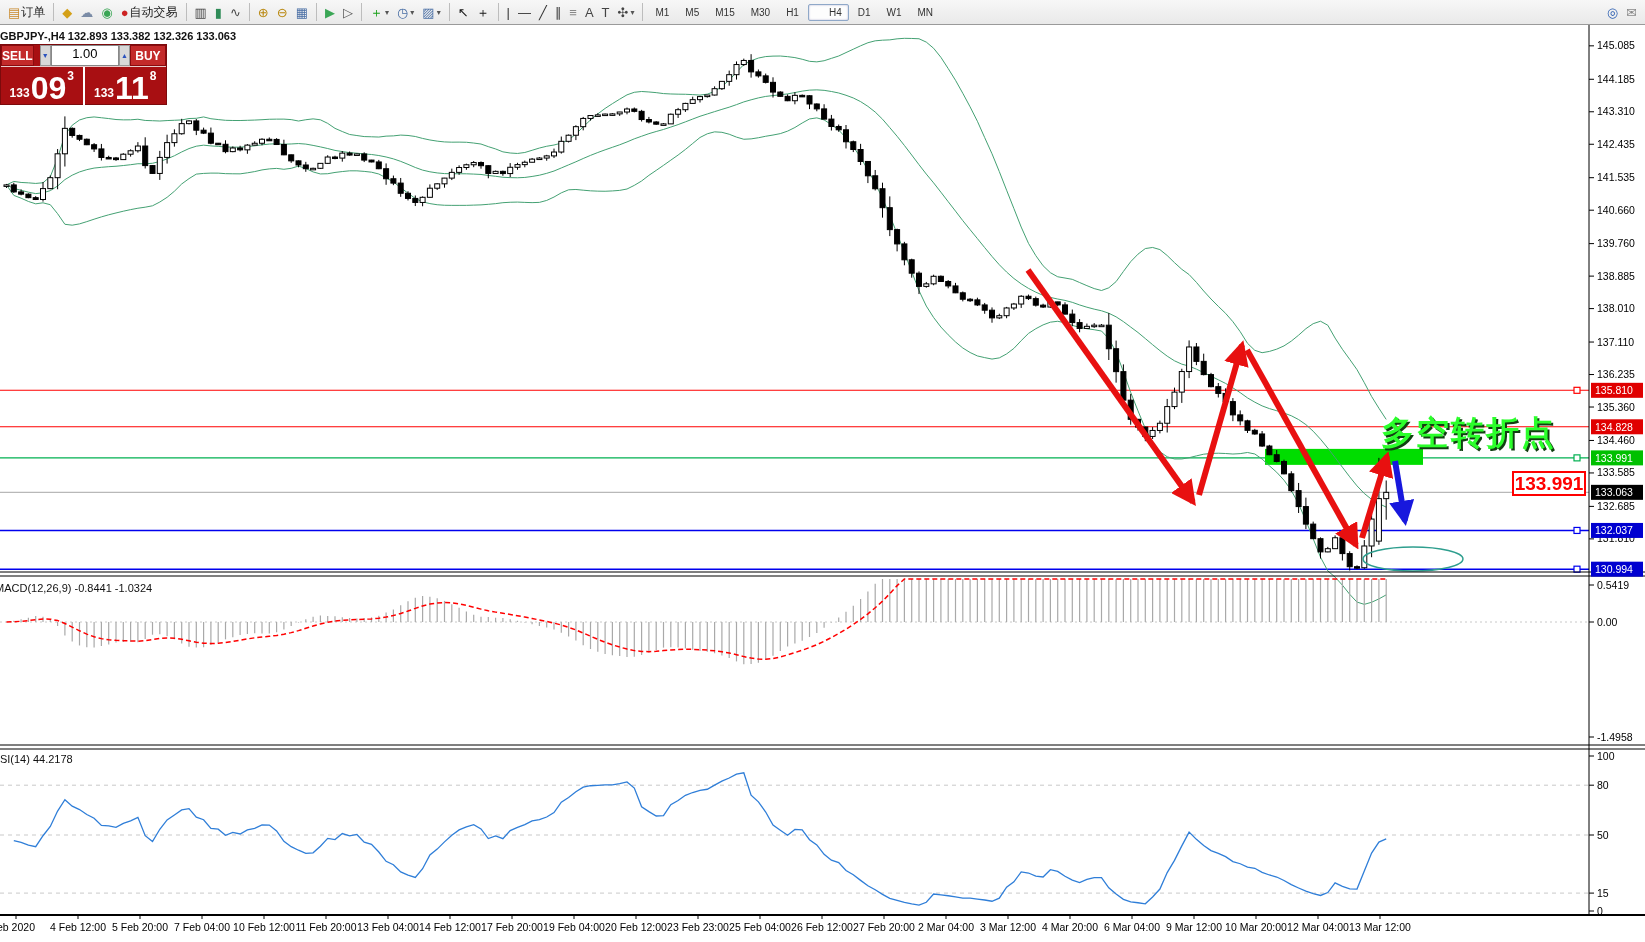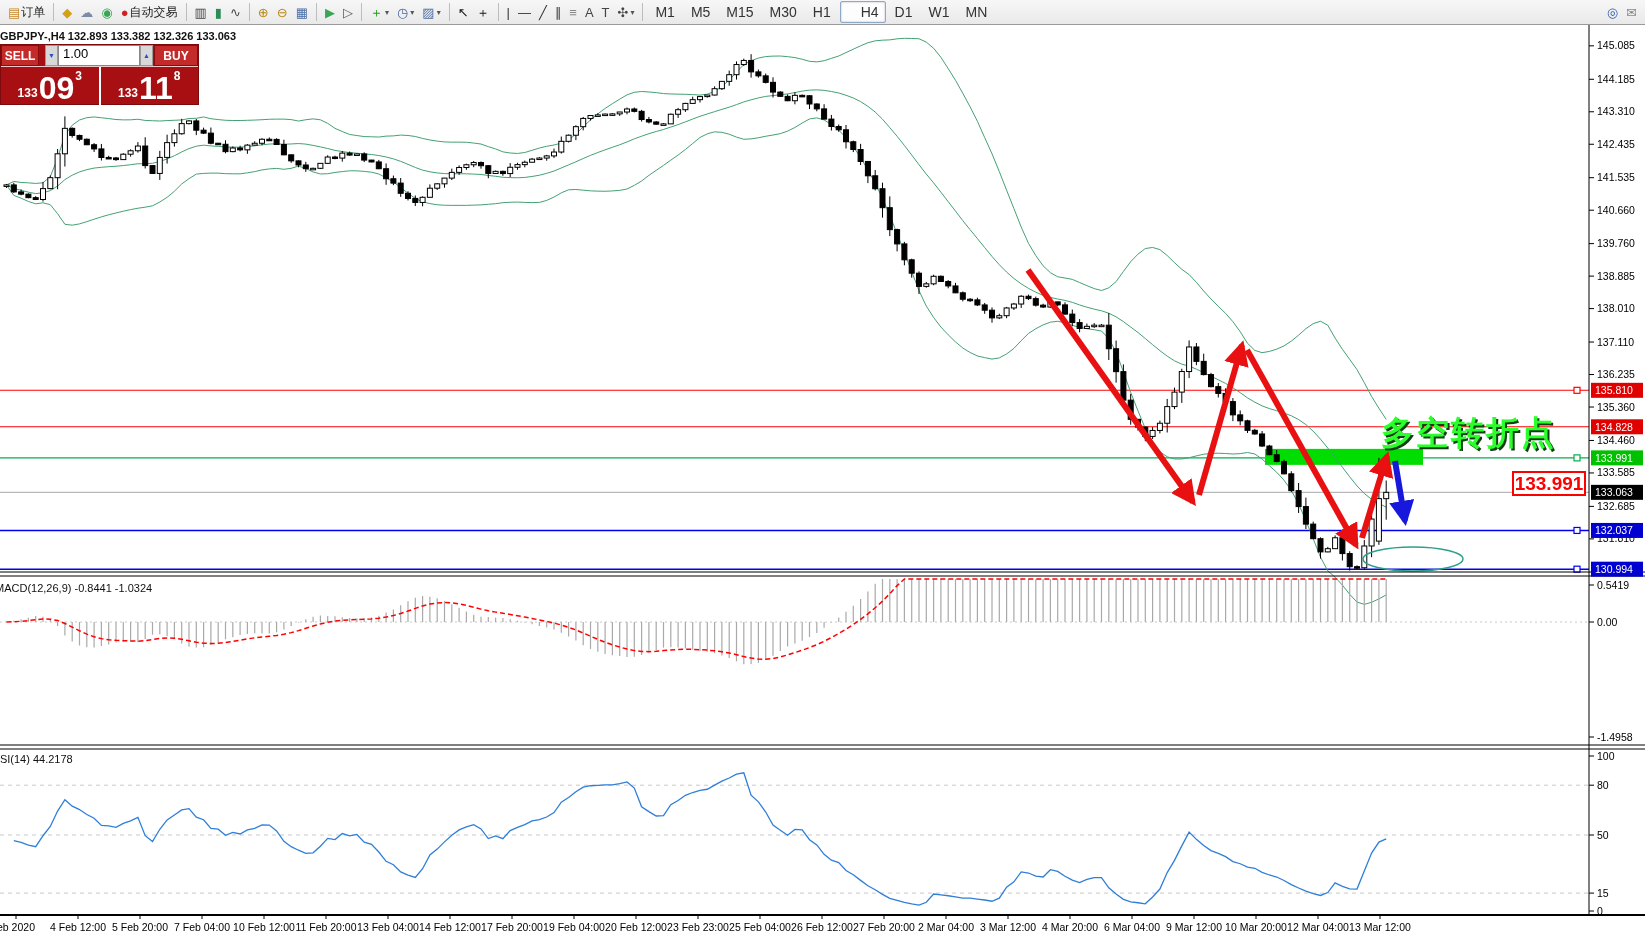--- a/index.html
+++ b/index.html
@@ -9,38 +9,38 @@
   .toolbar{position:absolute;left:0;top:0;width:1645px;height:25px;
     background:linear-gradient(#f7f7f7,#e9e9e9);border-bottom:1px solid #9a9a9a;
     display:flex;align-items:center;font-size:12px;color:#333;box-sizing:border-box;padding:0 4px;}
   .tb-item{display:flex;align-items:center;height:21px;padding:0 4px;border-radius:2px;cursor:default;
     white-space:nowrap;}
   .tb-glyph{font-size:13px;line-height:13px;}
   .tb-label{margin-left:1px;color:#222;}
   .tb-dd{font-size:8px;color:#555;margin-left:2px;}
   .tb-sep{width:1px;height:18px;background:#bdbdbd;margin:0 4px;}
   .tb-spacer{flex:1;}
-  .tf-btn{padding:2px 6px;font-size:14px;color:#333;border:1px solid transparent;border-radius:2px;margin:0 1px;text-align:right;}
+  .tf-btn{padding:2px 6px;font-size:10px;color:#333;border:1px solid transparent;border-radius:2px;margin:0 1px;text-align:right;}
   .tf-btn.active{background:#fdfdfd;border:1px solid #8fa8c8;box-shadow:inset 0 0 2px #aac;padding-left:20px;}
   
   .chart-wrap{position:absolute;left:0;top:25px;width:1645px;height:917px;background:#fff;}
   svg{display:block;}
   .ohlc-header{position:absolute;left:0;top:5px;font-size:11px;font-weight:600;color:#111;}
   .pane-label{position:absolute;font-size:11px;color:#111;white-space:nowrap;}
   
-  .trade-panel{position:absolute;left:0;top:19px;width:199px;height:61px;background:#a80f12;
+  .trade-panel{position:absolute;left:0;top:19px;width:167px;height:61px;background:#a80f12;
     border:1px solid #7c0a0c;box-sizing:border-box;color:#fff;}
   .tp-row1{display:flex;height:21px;align-items:stretch;border-bottom:1px solid #e9c9c9;}
   .tp-sell,.tp-buy{background:#c32a2a;font-size:12px;font-weight:bold;color:#fff;display:flex;
     align-items:center;justify-content:center;border:1px solid #8a0b0e;box-sizing:border-box;}
   .tp-sell{width:38px;}
   .tp-buy{width:44px;margin-left:auto;}
   .tp-step{width:13px;background:#d8d8d8;color:#2a52be;font-size:7px;display:flex;align-items:center;
     justify-content:center;border:1px solid #999;box-sizing:border-box;}
-  .tp-vol{width:82px;background:#fff;color:#000;font-size:13px;text-align:left;border:1px solid #888;
+  .tp-vol{width:82px;background:#fff;color:#000;font-size:13px;text-align:center;border:1px solid #888;
     box-sizing:border-box;padding:0 4px;font-family:"Liberation Sans",sans-serif;}
   .tp-row2{display:flex;height:38px;}
   .tp-price{flex:1;display:flex;align-items:flex-end;justify-content:center;padding-bottom:2px;}
   .tp-price.left{border-right:2px solid #fff;}
   .tp-small{font-size:12px;font-weight:bold;margin-bottom:3px;margin-top:40px;}
   .tp-big{font-size:32px;font-weight:bold;line-height:30px;margin:0 1px;}
   .tp-sup{font-size:12px;font-weight:bold;align-self:flex-start;margin-top:2px;}
   
   .cn-note{position:absolute;left:1381px;top:386px;font-size:33px;font-weight:bold;letter-spacing:2px;
     color:#2bff2b;text-shadow:2px 2px 0 #123f12;white-space:nowrap;}

